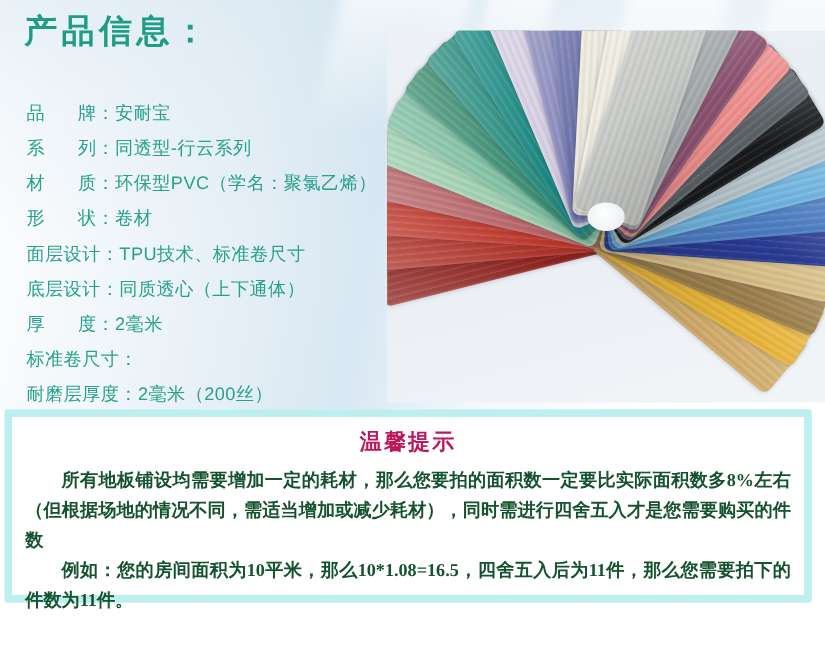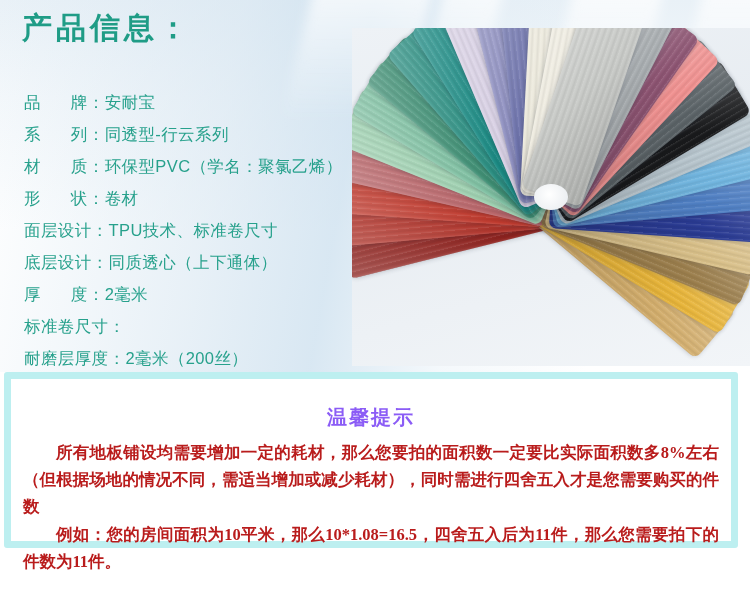--- a/index.html
+++ b/index.html
@@ -129,34 +129,34 @@
     position: absolute;
     left: 4px; top: 372px;
     width: 734px;
     height: 176px;
     border: 7px solid #bdeff0;
     border-radius: 3px;
     background: #ffffff;
     box-sizing: border-box;
   }
   .tips-title {
-    margin-top: 25px;
+    margin-top: 9px;
     text-align: center;
     font-size: 20px;
     font-weight: bold;
-    color: #8b5cf6;
+    color: #be185d;
     letter-spacing: 2px;
   }
   .tips-body {
     margin: 8px 12px 0 12px;
     font-family: "Liberation Serif", serif;
     font-size: 16.5px;
     font-weight: bold;
     line-height: 27px;
-    color: #b91c1c;
+    color: #14532d;
     text-align: justify;
   }
   .tips-para { text-indent: 2em; margin: 0; }
   .tips-para + .tips-para { margin-top: 1px; }
 </style>
 </head>
 <body>
 
 <div id="page">
 

